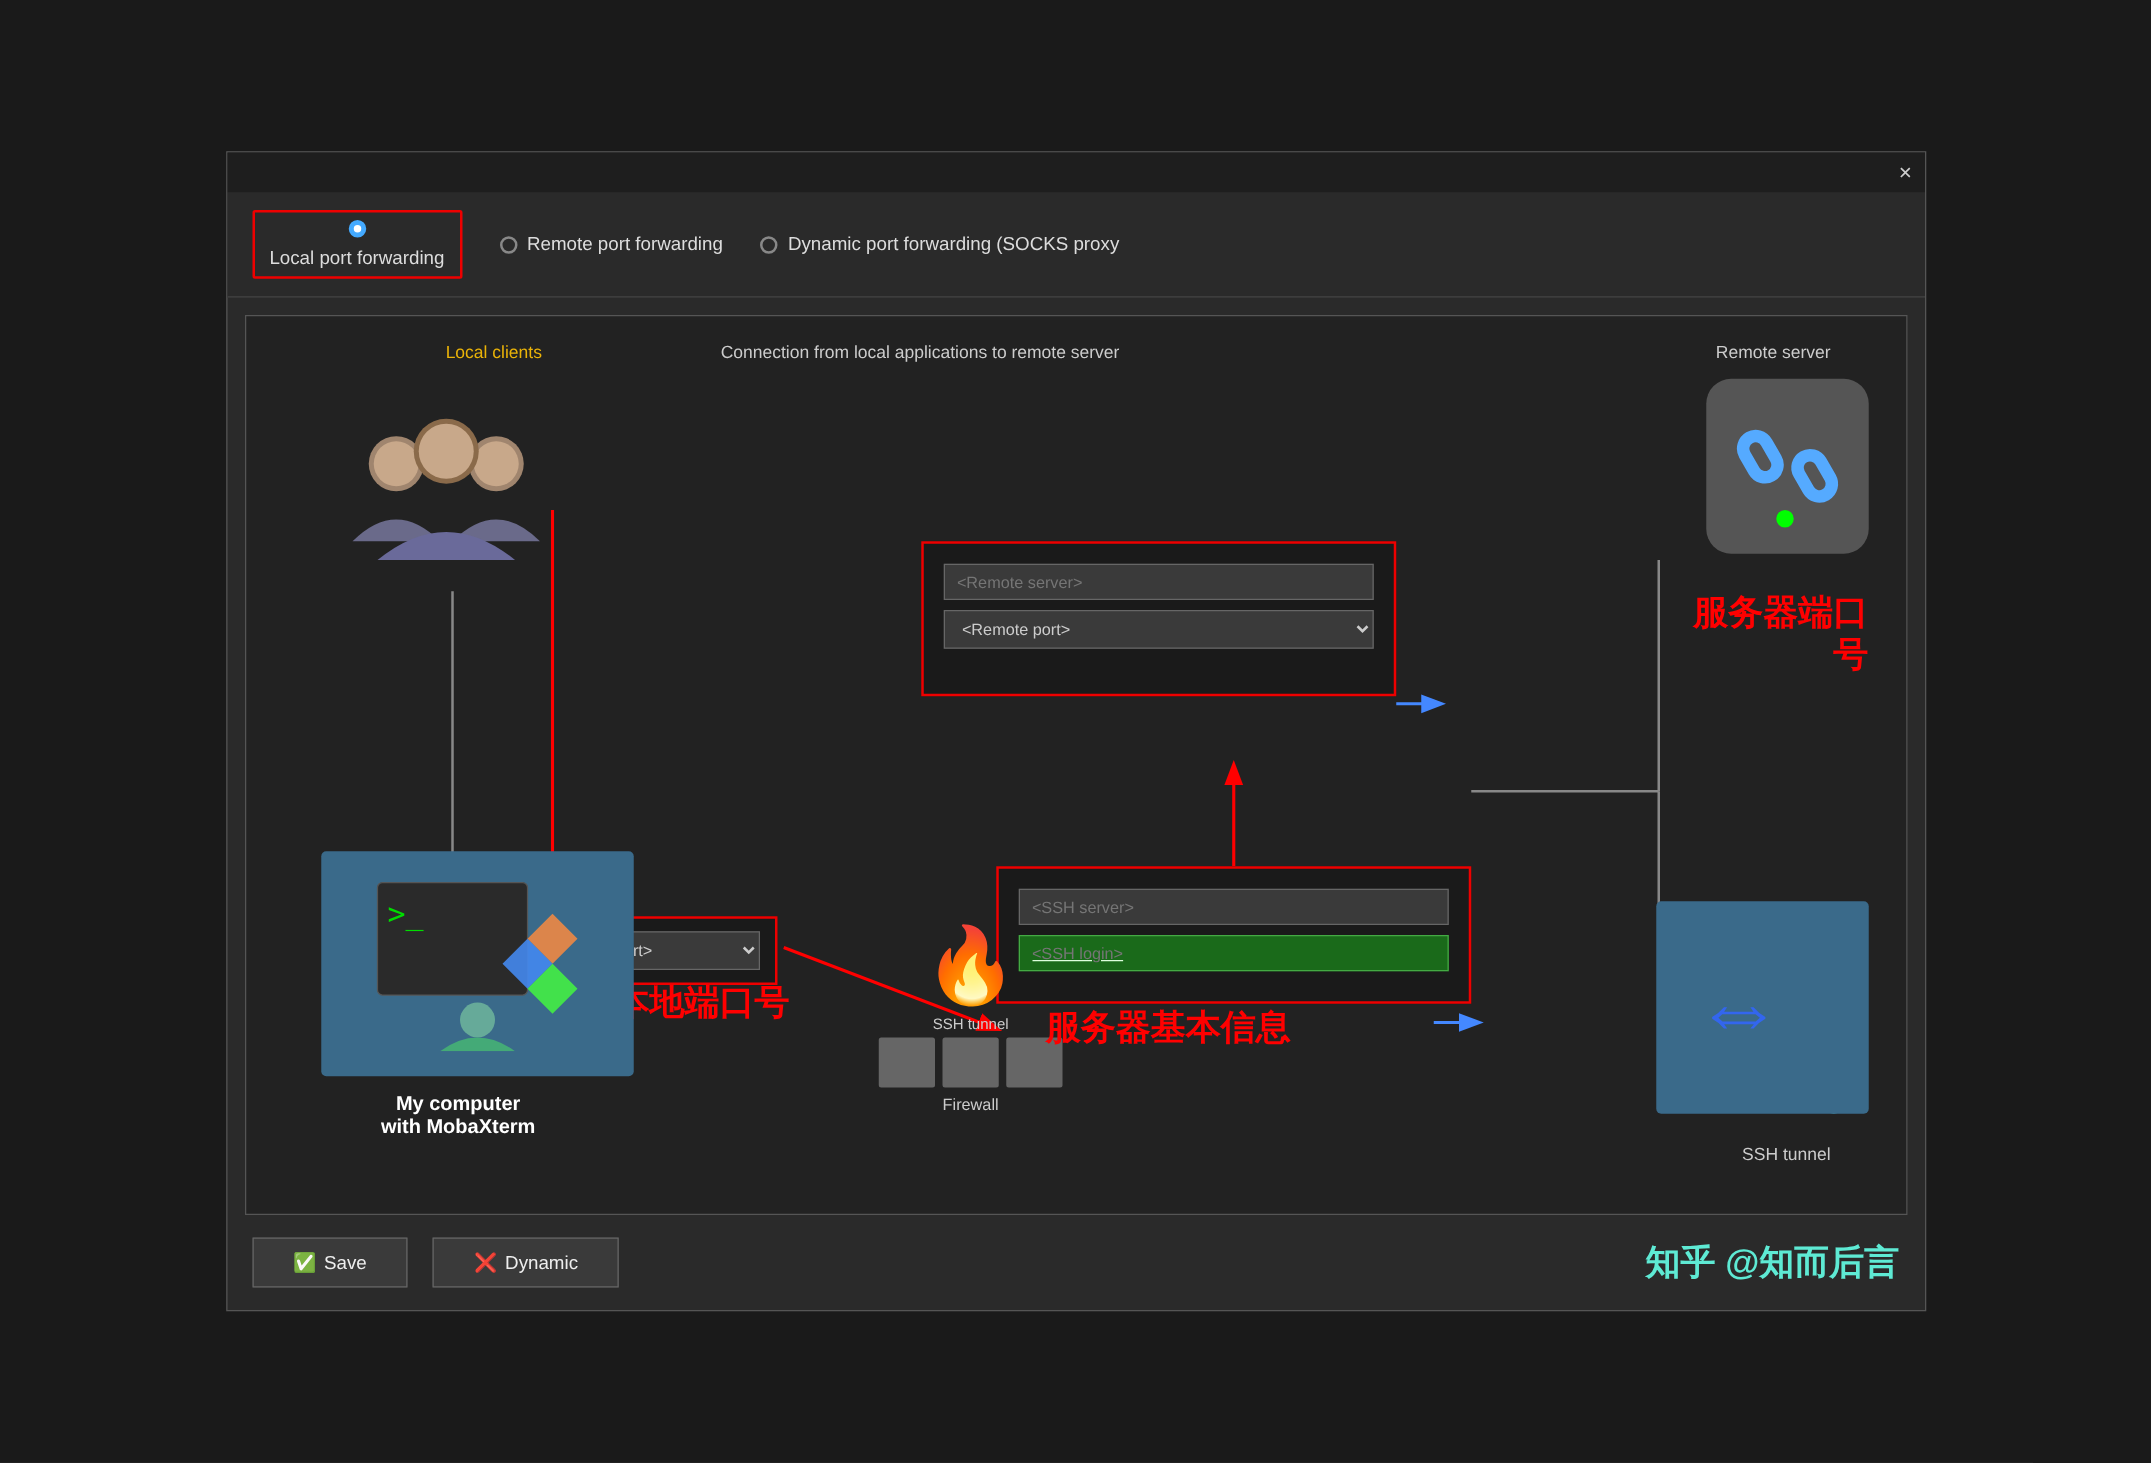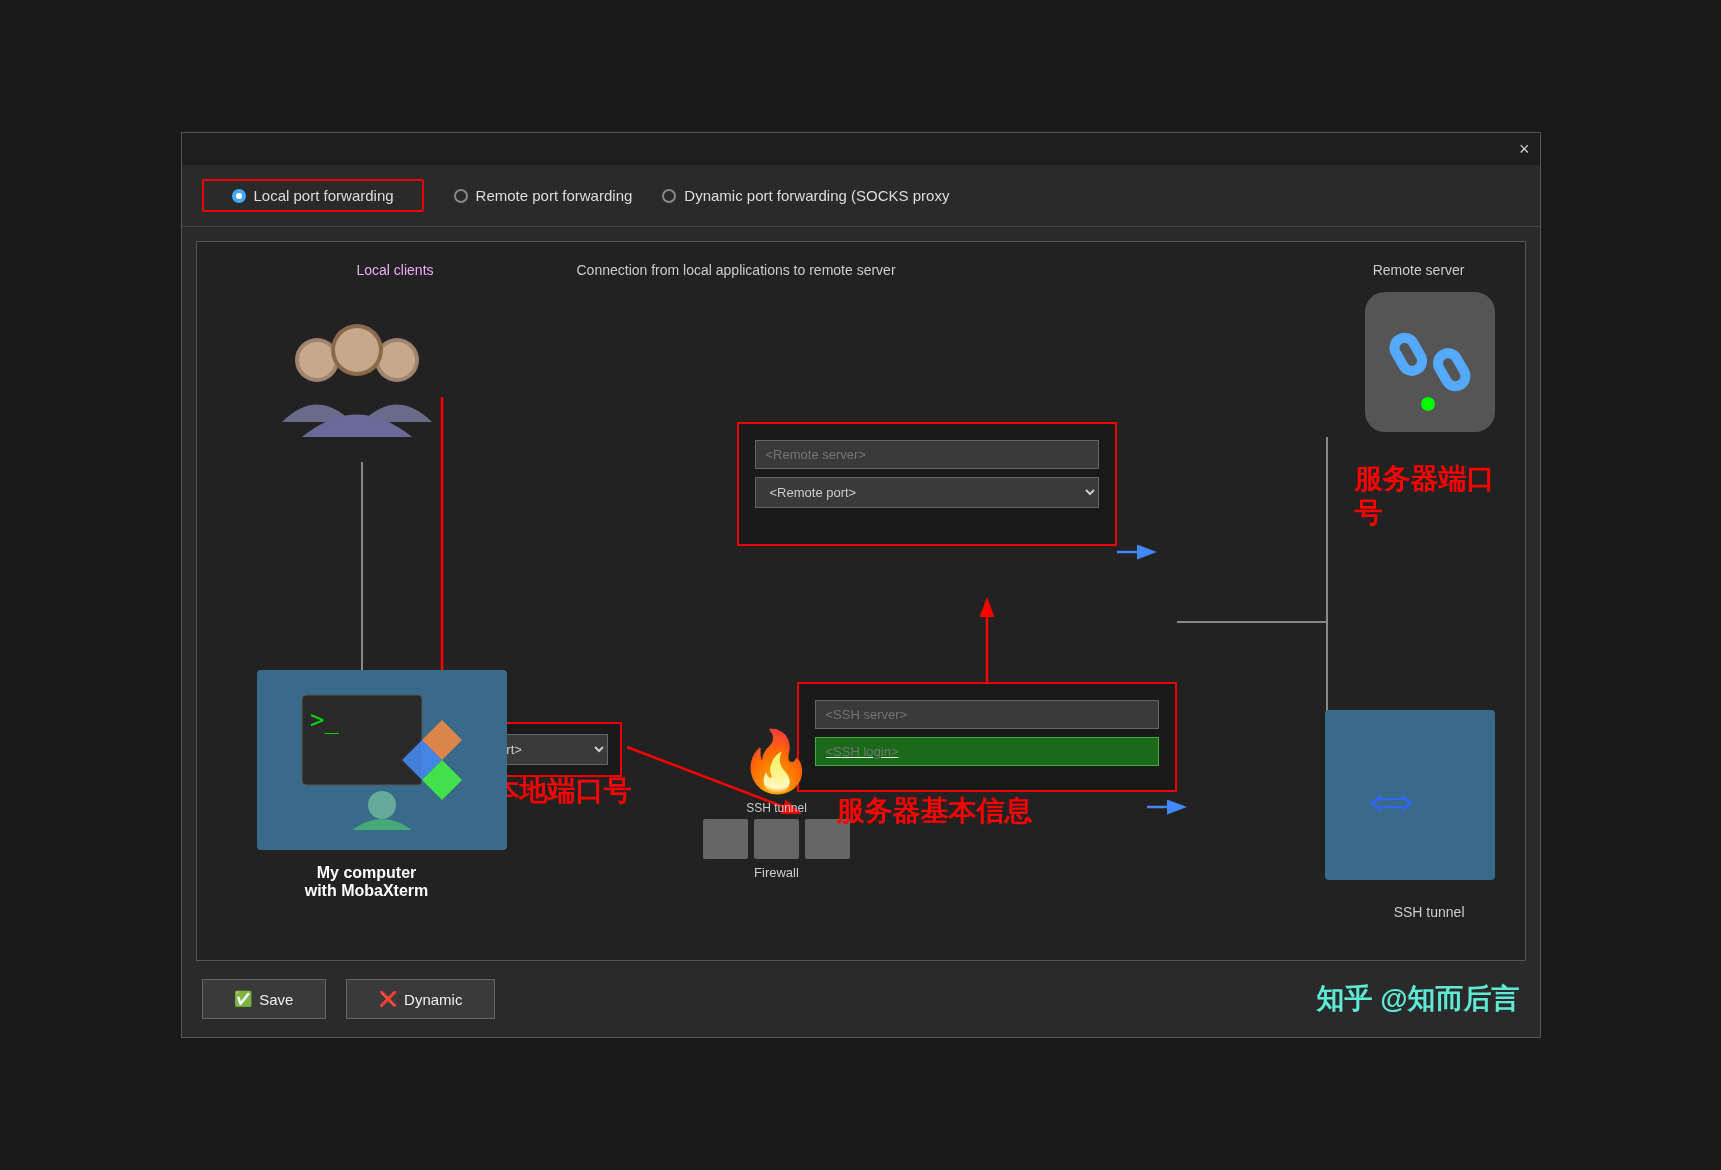--- a/index.html
+++ b/index.html
@@ -46,22 +46,23 @@
     .radio-option {
       display: flex;
       align-items: center;
       gap: 8px;
       color: #ddd;
       font-size: 15px;
       cursor: pointer;
     }
     .radio-option.active {
       border: 2px solid #e00;
-      padding: 6px 28px;
+      padding: 6px 12px;
       border-radius: 2px;
+      flex-direction: column;
     }
     .radio-circle {
       width: 14px;
       height: 14px;
       border-radius: 50%;
       border: 2px solid #aaa;
       display: inline-flex;
       align-items: center;
       justify-content: center;
     }
@@ -87,21 +88,21 @@
       position: relative;
       height: 720px;
       border: 1px solid #555;
     }
 
     
     .label-local-clients {
       position: absolute;
       top: 20px;
       left: 160px;
-      color: #f0abfc;
+      color: #eab308;
       font-size: 14px;
     }
     .label-connection {
       position: absolute;
       top: 20px;
       left: 380px;
       color: #ccc;
       font-size: 14px;
       text-align: left;
       width: 400px;
@@ -139,21 +140,21 @@
     }
 
     
     .annotation-server-port {
       position: absolute;
       top: 220px;
       right: 30px;
       color: #f00;
       font-size: 28px;
       font-weight: bold;
-      text-align: left;
+      text-align: right;
       width: 140px;
       line-height: 1.2;
     }
     .annotation-local-port {
       position: absolute;
       top: 530px;
       left: 295px;
       color: #f00;
       font-size: 28px;
       font-weight: bold;

